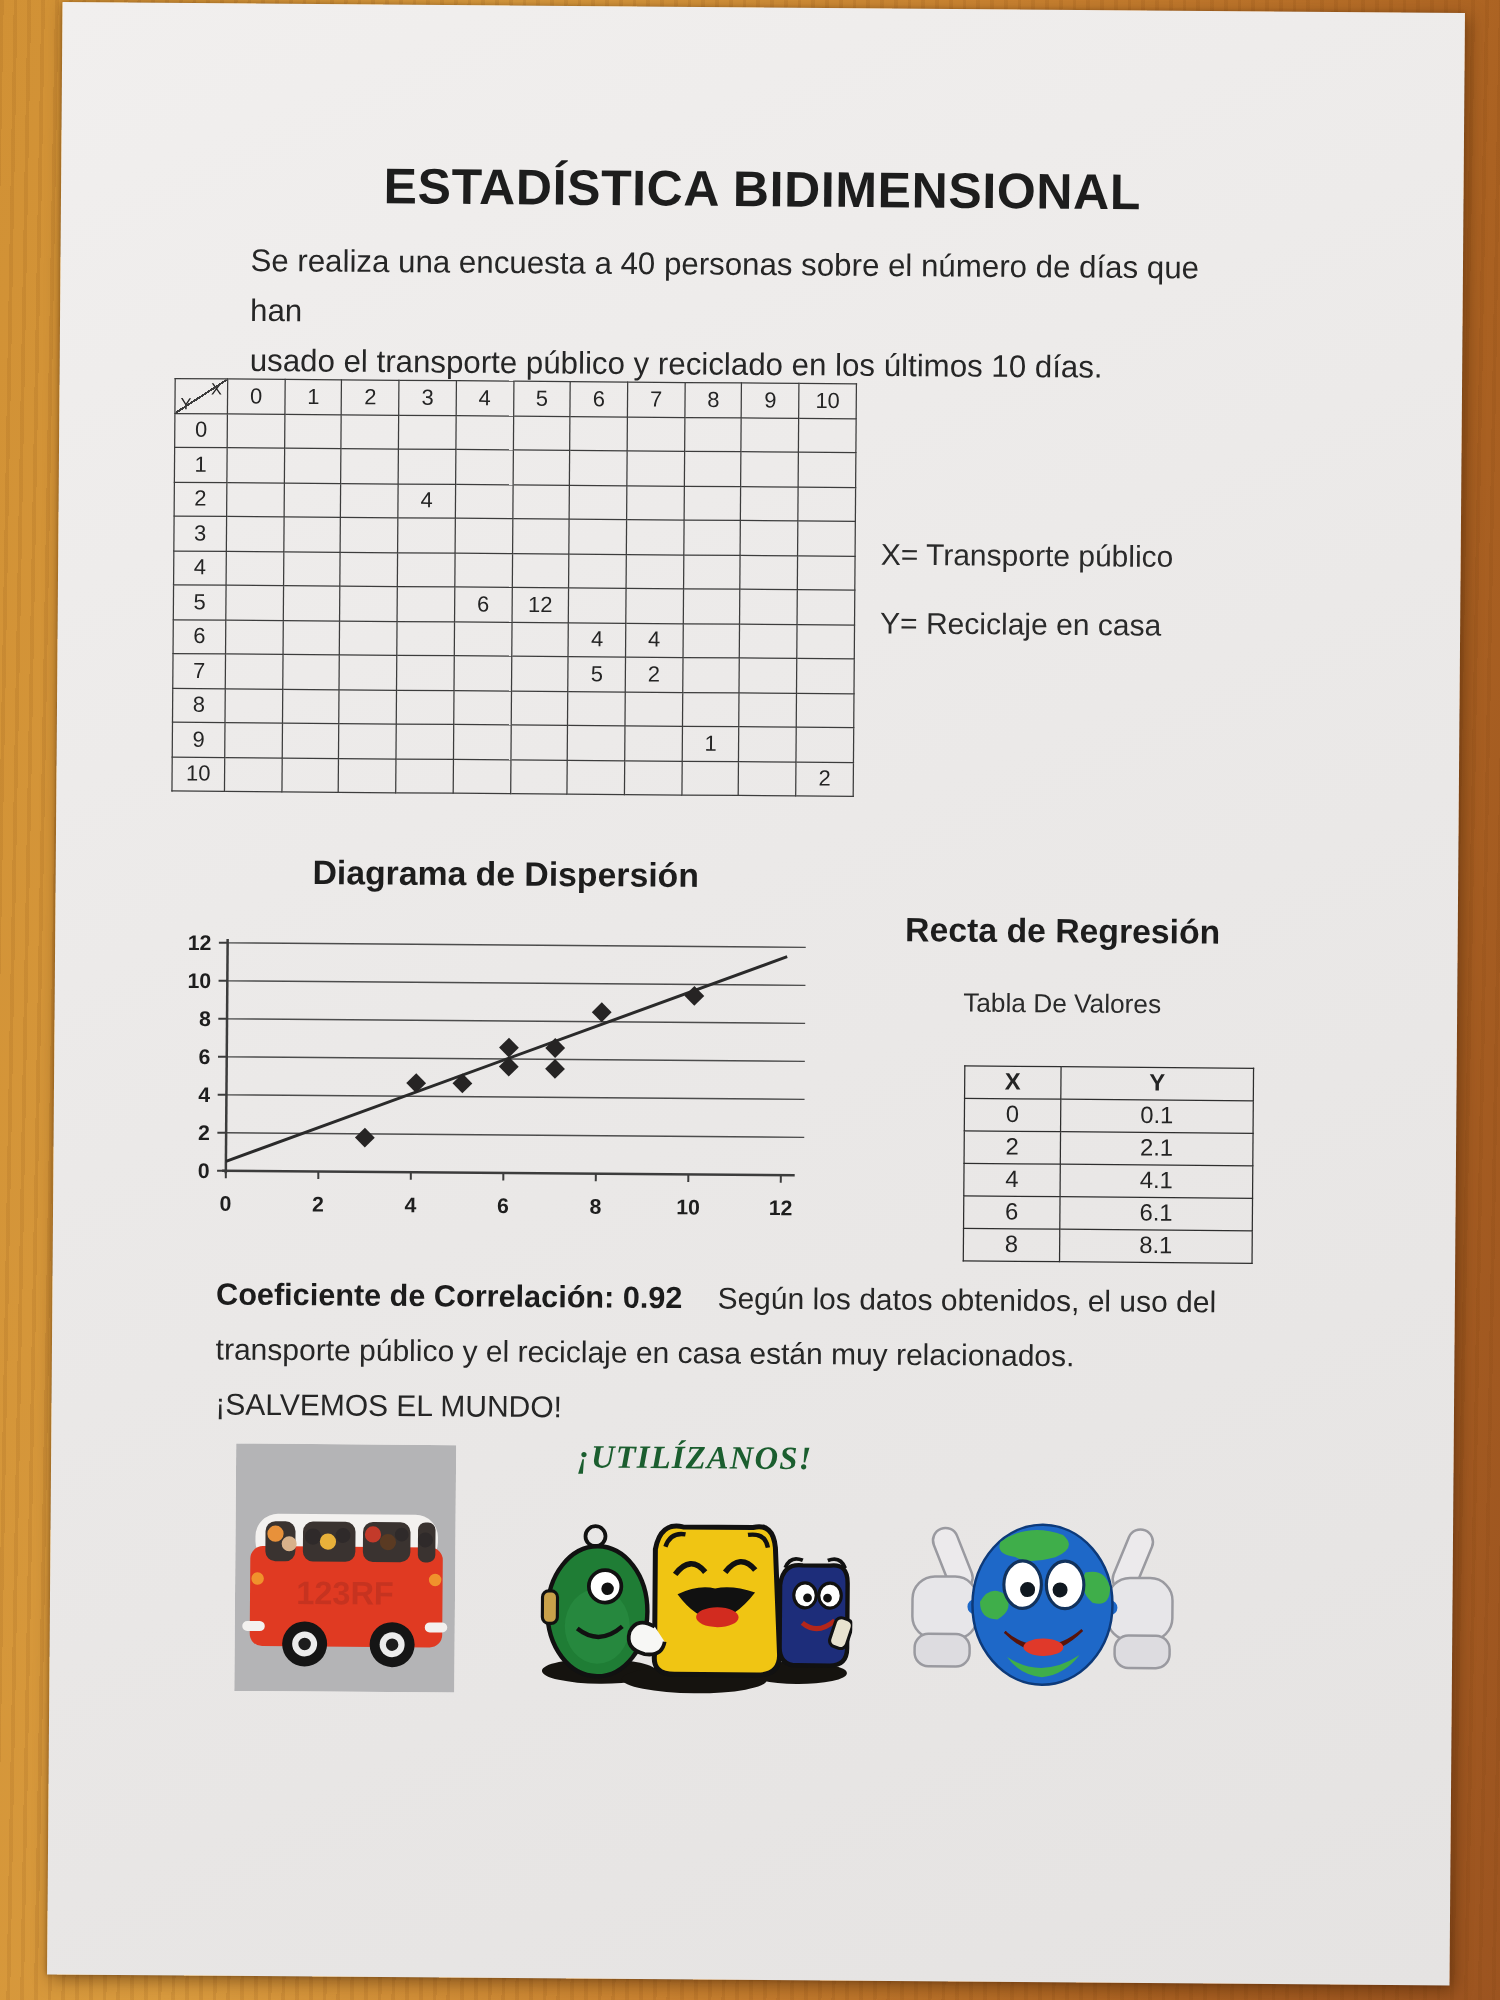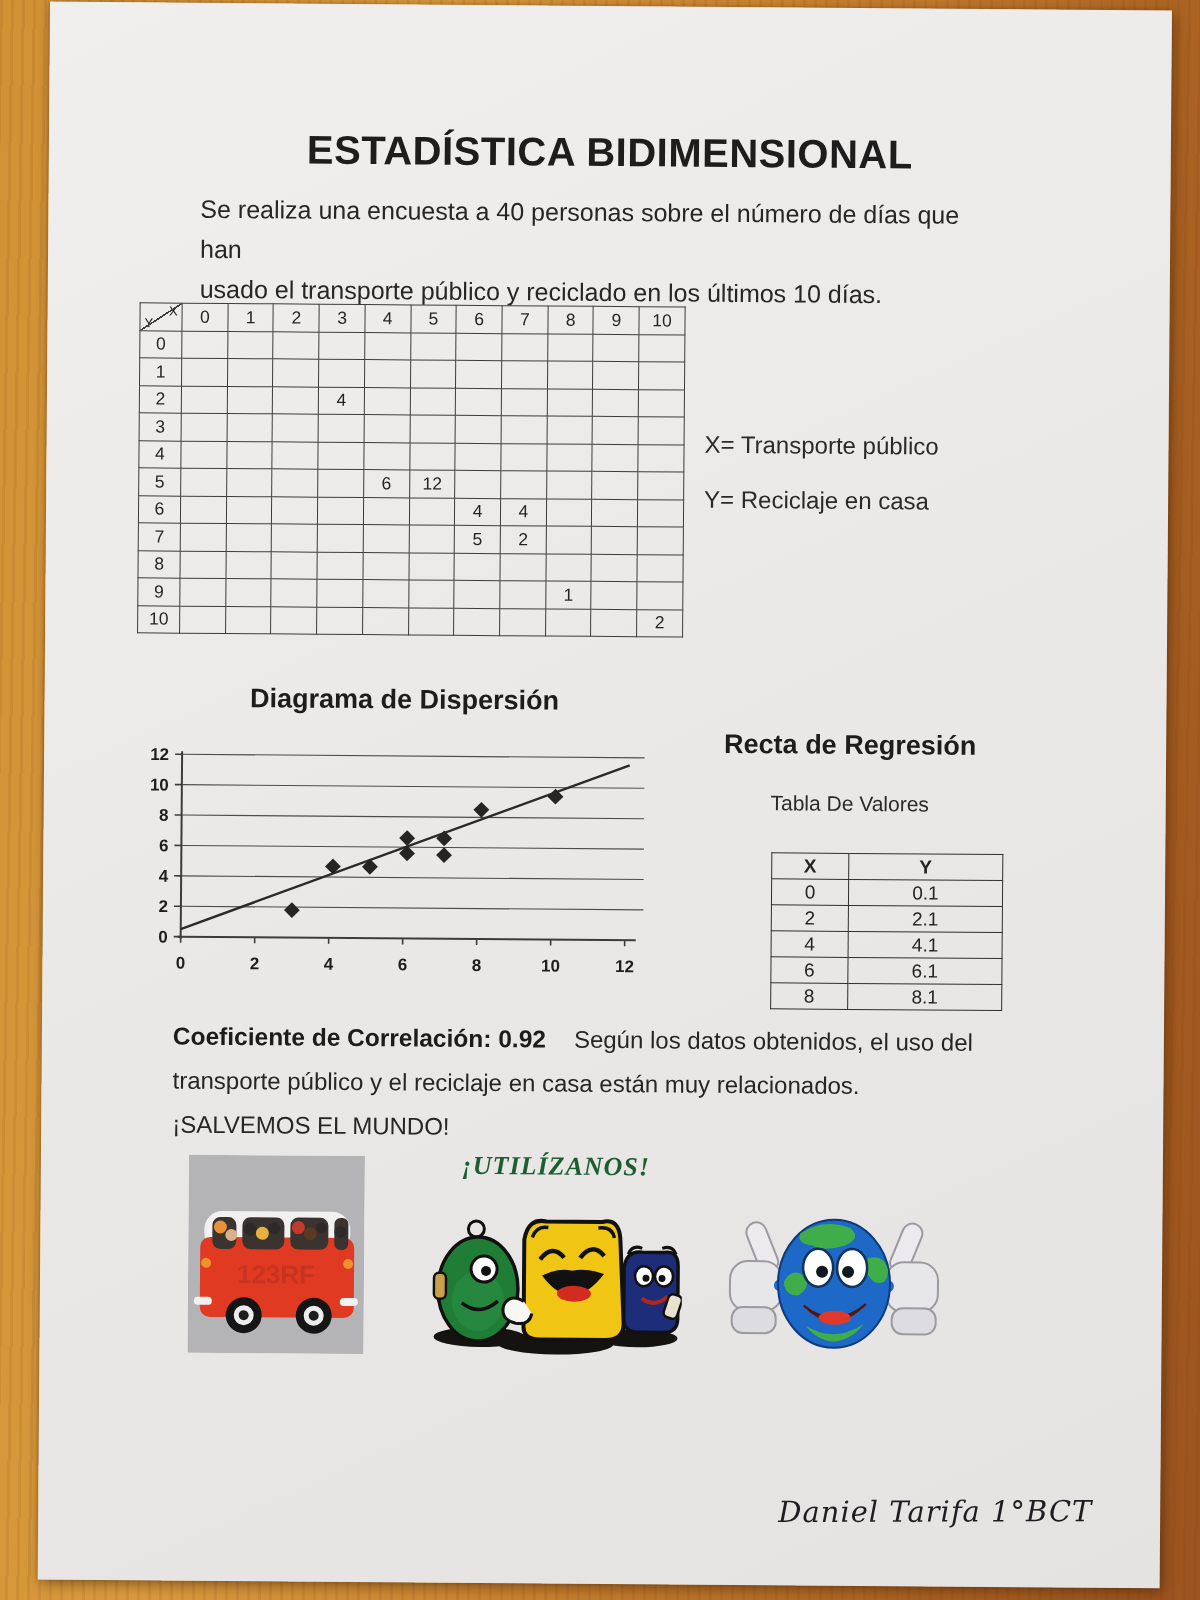--- a/index.html
+++ b/index.html
@@ -437,15 +437,14 @@
 
       <ellipse cx="96" cy="64" rx="15" ry="19" fill="#fff" stroke="#12325c" stroke-width="2.5"></ellipse>
       <ellipse cx="130" cy="64" rx="15" ry="19" fill="#fff" stroke="#12325c" stroke-width="2.5"></ellipse>
       <circle cx="100" cy="68" r="6" fill="#101820"></circle>
       <circle cx="126" cy="68" r="6" fill="#101820"></circle>
       <path d="M82 102 Q112 132 144 100 Q128 114 112 113 Q96 114 82 102 Z" fill="#7c1c10" stroke="#58130a" stroke-width="2"></path>
       <ellipse cx="113" cy="114" rx="16" ry="7" fill="#e0392a"></ellipse>
     </svg>
   </div>
 
-  <div class="abs signature">Daniel Tarifa 1°BCT</div>
 
 </div>
 
 </body></html>

